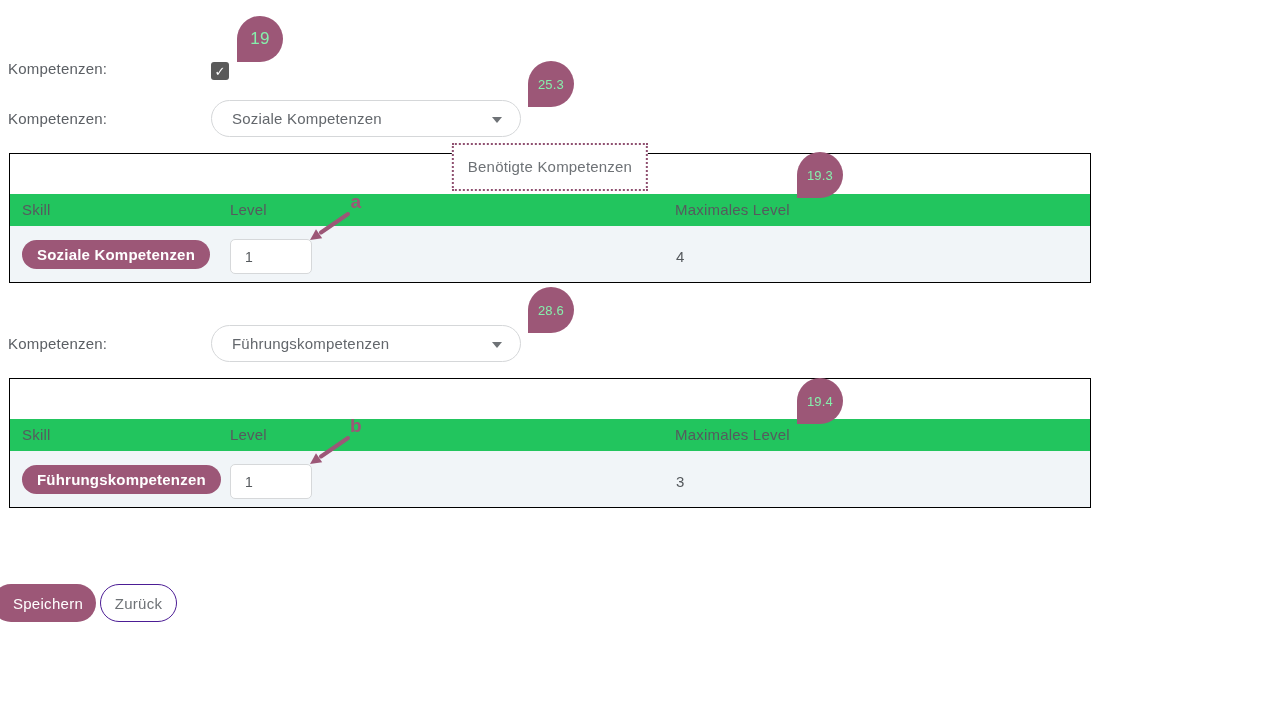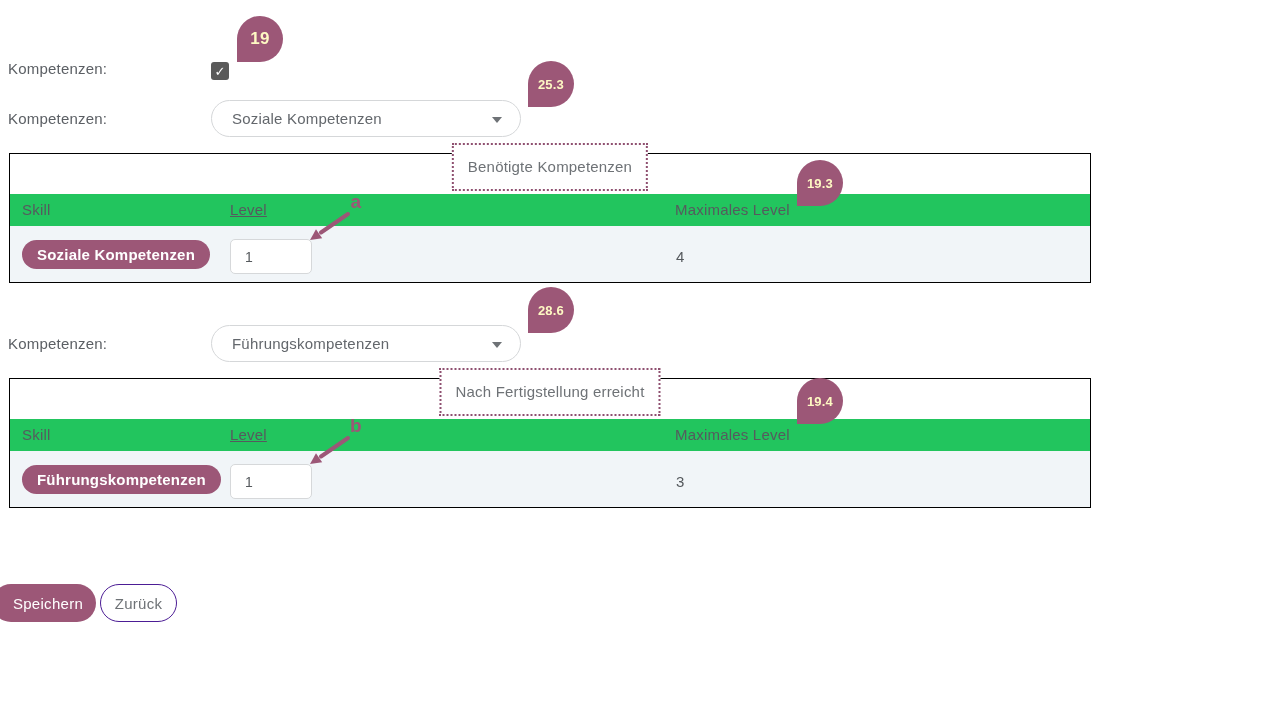--- a/index.html
+++ b/index.html
@@ -32,39 +32,39 @@
   
   .tbl { position:absolute; left:9px; width:1082px; height:130px; background:#fff; border:1px solid #000000; }
   .tbl .caption {
     position:absolute; top:-11px; left:50%; transform:translateX(-50%);
     height:48px; line-height:44px; padding:0 14px; background:#fff;
     border:2px dotted #8f5070; color:#6e7276; font-size:15px; white-space:nowrap;
   }
   .row-head { position:absolute; left:0; right:0; top:40px; height:32px; background:#22c55e; }
   .row-head span { position:absolute; top:7px; font-size:15px; color:#565a5e; }
   .col-skill { left:12px; }
-  .col-level { left:220px;text-decoration:underline; }
+  .col-level { left:220px; }
   .col-max   { left:665px; }
   .row-data { position:absolute; left:0; right:0; top:72px; bottom:0; background:#f1f5f8; }
   .badge {
     position:absolute; left:12px; top:14px; background:#9c5777; color:#fff;
     font-weight:bold; font-size:15px; padding:6px 15px; border-radius:17px; white-space:nowrap;
   }
   .lvl-input {
     position:absolute; left:220px; top:13px; width:82px; height:35px;
     border:1px solid #d6d8da; border-radius:5px; background:#fff;
     padding-left:14px; font-size:14px; color:#55595d; outline:none;
     font-family:"Liberation Sans", sans-serif;
   }
   .maxval { position:absolute; left:666px; top:22px; font-size:15px; color:#55595d; }
 
   
   .callout {
     position:absolute; width:46px; height:46px; background:#9c5777;
-    border-radius:50% 50% 50% 0; color:#fef9c3; font-weight:bold;
+    border-radius:50% 50% 50% 0; color:#86efac; font-weight:normal;
     display:flex; align-items:center; justify-content:center;
   }
   .callout.big { font-size:17px; }
   .callout.small { font-size:13px; }
 
   
   .arrow { position:absolute; }
   .arrow text { font-family:"Liberation Sans", sans-serif; font-weight:bold; font-size:19px; fill:#9c5777; }
 
   
@@ -100,37 +100,36 @@
       <span class="col-skill">Skill</span>
       <span class="col-level">Level</span>
       <span class="col-max">Maximales Level</span>
     </div>
     <div class="row-data">
       <span class="badge">Soziale Kompetenzen</span>
       <input class="lvl-input" value="1" style="">
       <span class="maxval">4</span>
     </div>
   </div>
-  <div class="callout small" style="left:797px; top:160px;">19.3</div>
+  <div class="callout small" style="left:797px; top:152px;">19.3</div>
 
   <svg class="arrow" style="left:304px; top:186px;" width="64" height="64" viewBox="0 0 64 64">
     <text x="52" y="22" text-anchor="middle">a</text>
     <line x1="44" y1="28" x2="17" y2="46.5" stroke="#9c5777" stroke-width="4" stroke-linecap="round"></line>
     <polygon points="6,54 12,43.3 18.2,52.3" fill="#9c5777"></polygon>
   </svg>
 
   <div class="lbl" style="left:8px; top:335px;">Kompetenzen:</div>
   <div class="select" style="top:325px;">
     <span>Führungskompetenzen</span>
     <span class="caret"></span>
   </div>
   <div class="callout small" style="left:528px; top:287px;">28.6</div>
 
   <div class="tbl" style="top:378px;">
-    <div class="caption">Nach Fertigstellung erreicht</div>
     <div class="row-head">
       <span class="col-skill">Skill</span>
       <span class="col-level">Level</span>
       <span class="col-max">Maximales Level</span>
     </div>
     <div class="row-data">
       <span class="badge">Führungskompetenzen</span>
       <input class="lvl-input" value="1" style="">
       <span class="maxval">3</span>
     </div>

